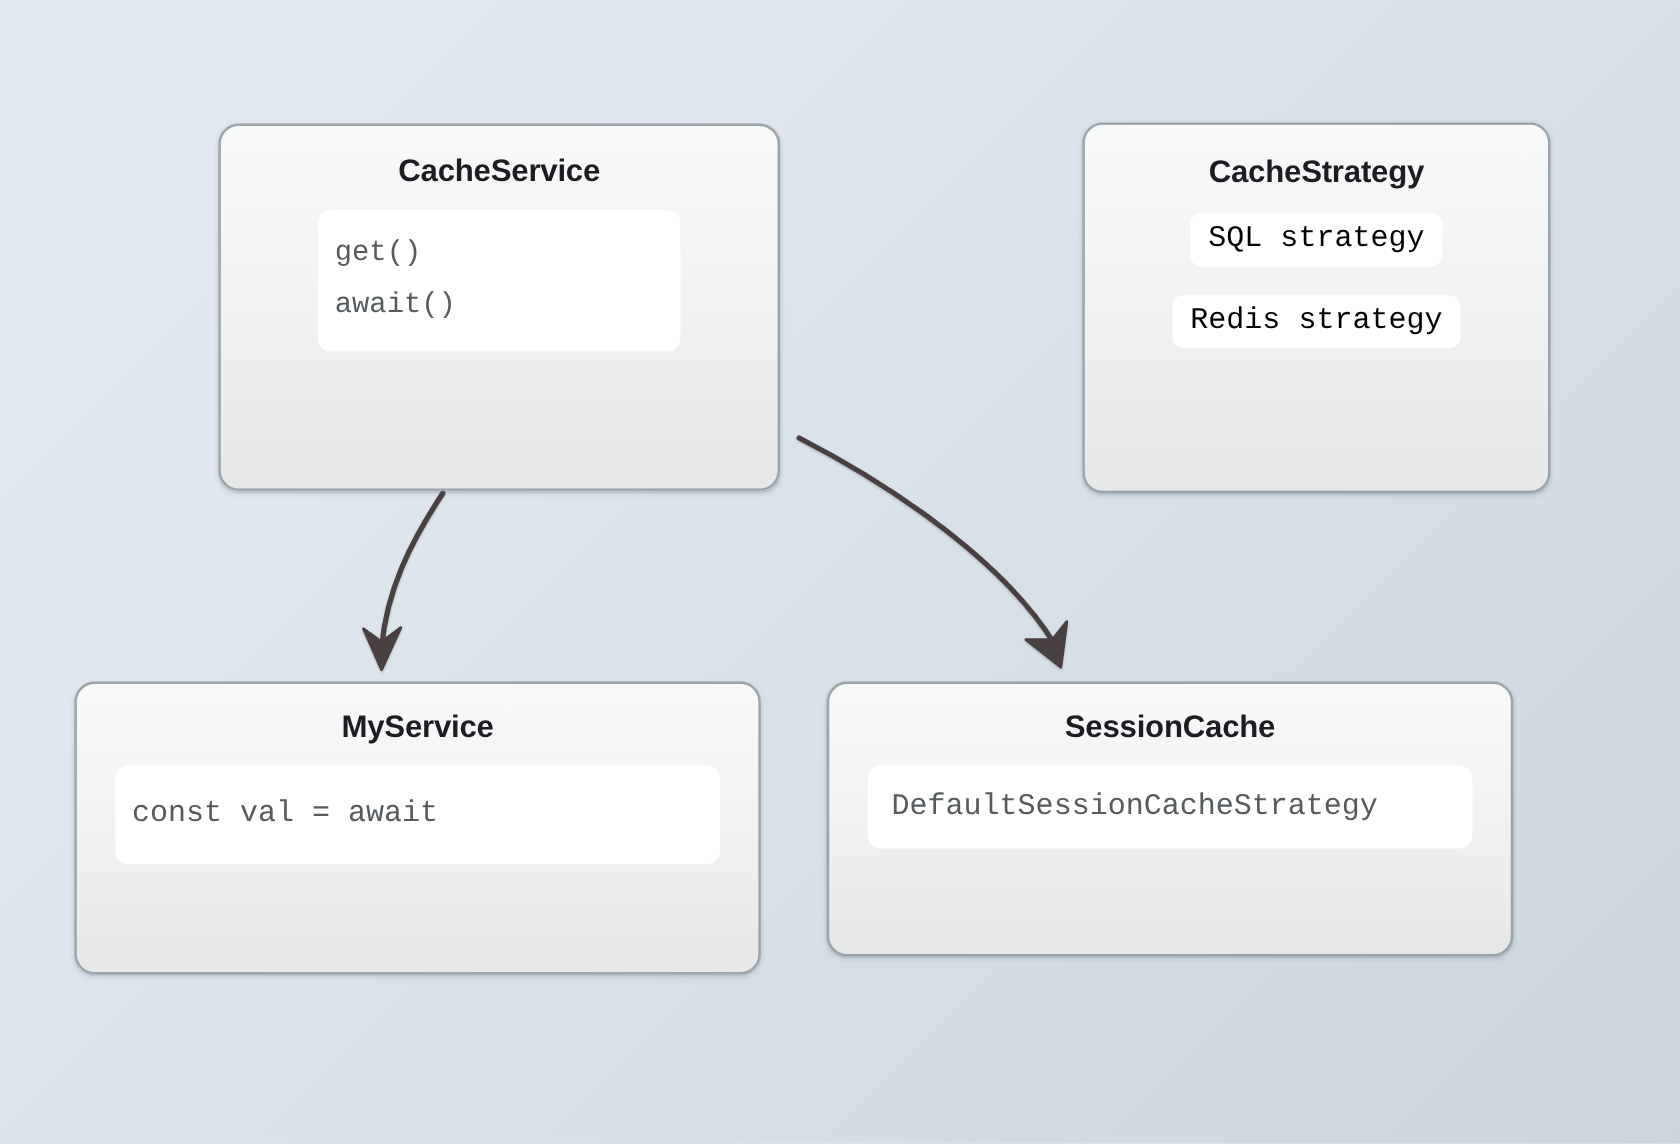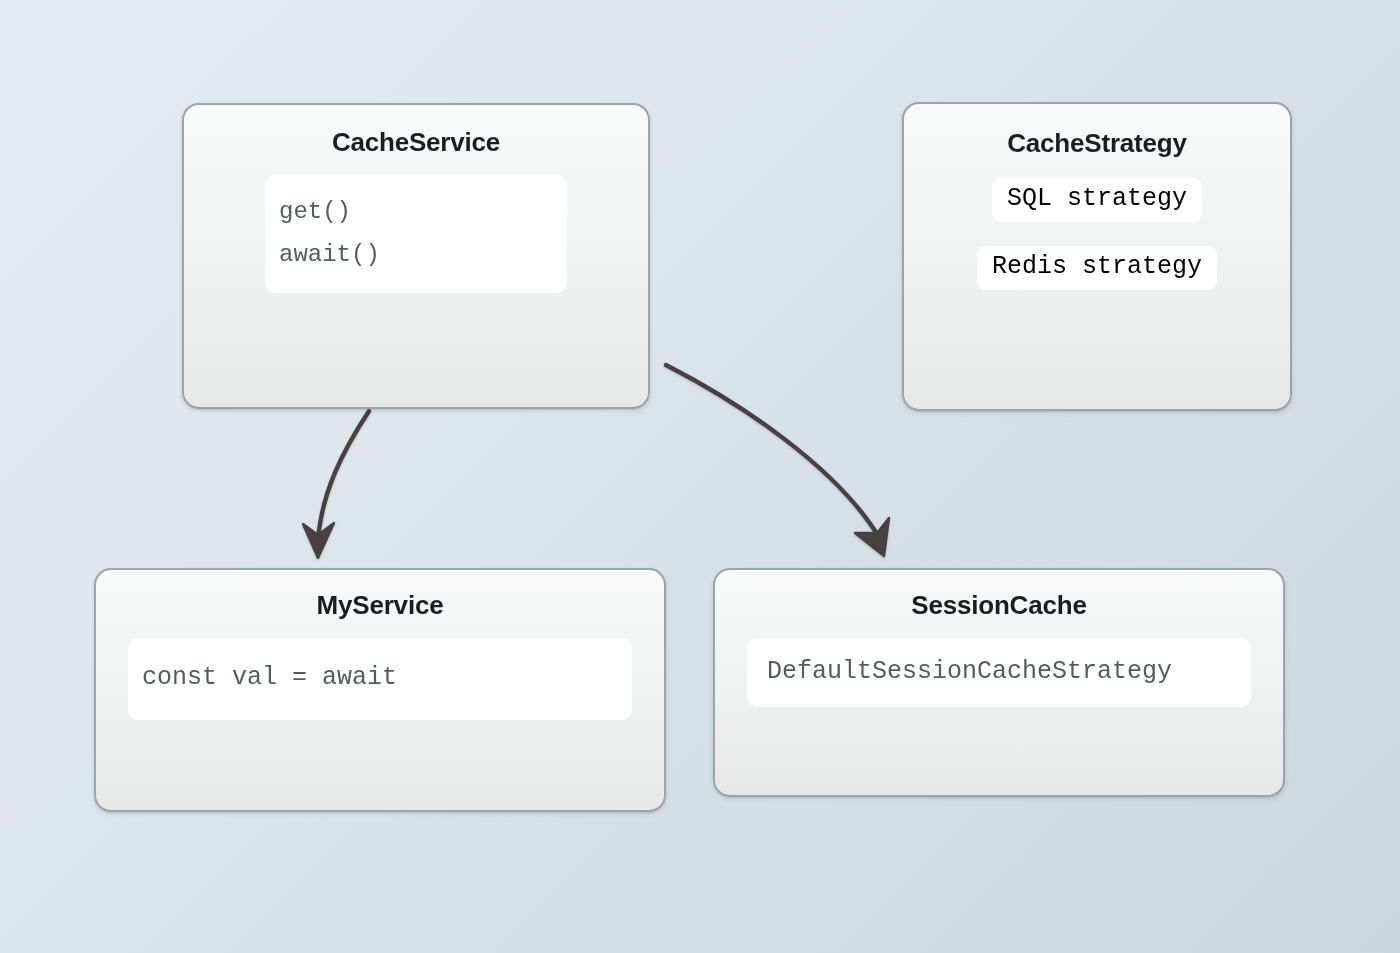--- a/index.html
+++ b/index.html
@@ -124,38 +124,37 @@
     color: #000000;
     white-space: pre;
   }
 
   
   #node-myservice {
     left: 62px;
     top: 568px;
     width: 572px;
     height: 244px;
-    margin-left: 32px;
   }
   #node-myservice .node-title {
     margin-top: 22px;
   }
   #node-myservice .code-panel {
     margin-top: 20px;
     width: 504px;
     padding: 16px 4px 18px 14px;
   }
   #node-myservice .code-line {
     font-size: 25px;
     line-height: 48px;
   }
 
   
   #node-sessioncache {
-    left: 713px;
+    left: 689px;
     top: 568px;
     width: 572px;
     height: 229px;
   }
   #node-sessioncache .node-title {
     margin-top: 22px;
   }
   #node-sessioncache .code-panel {
     margin-top: 20px;
     width: 504px;

